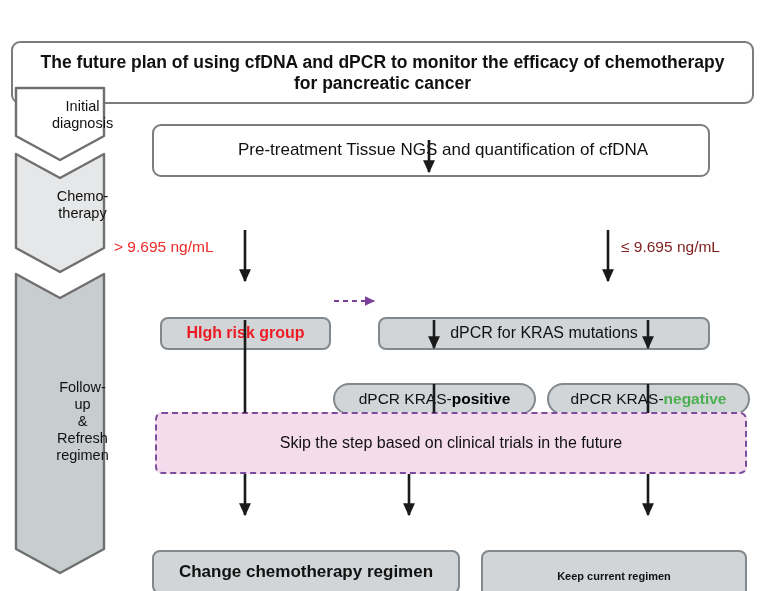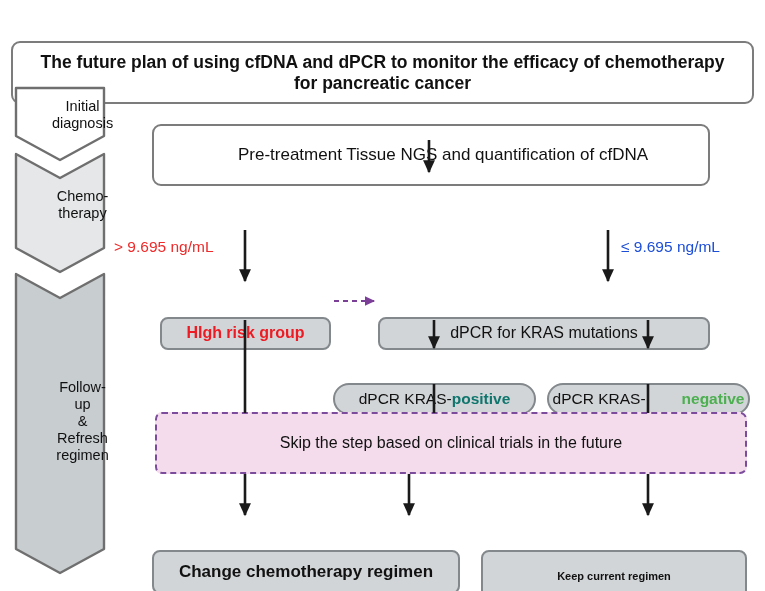--- a/index.html
+++ b/index.html
@@ -60,21 +60,21 @@
     font-size: 17.5px;
     font-weight: bold;
     padding: 0 26px;
   }
 
   
   #pretreatment-box {
     left: 152px;
     top: 92px;
     width: 558px;
-    height: 62px;
+    height: 53px;
     font-size: 17px;
     padding-left: 24px;
   }
 
   #average-box {
     left: 118px;
     top: 175px;
     width: 640px;
     height: 50px;
     font-size: 17px;
@@ -146,38 +146,38 @@
     display: flex;
     align-items: center;
     justify-content: center;
     text-align: center;
     font-size: 16px;
     line-height: 1.28;
     color: #111111;
   }
 
   
-  .pos-word { color: #0f766e; font-weight: bold; }
-  .neg-word { color: #4caf50; font-weight: bold; padding-left: 36px; }
+  .pos-word { color: #000000; font-weight: bold; }
+  .neg-word { color: #4caf50; font-weight: bold; }
 
   
   .thresh-label {
     position: absolute;
     font-size: 15.5px;
     white-space: nowrap;
   }
   #thresh-high {
     left: 114px;
     top: 238px;
     color: #ee2a2a;
   }
   #thresh-low {
     left: 621px;
     top: 238px;
-    color: #1d4ed8;
+    color: #7f1d1d;
   }
 
   
   .chevron {
     position: absolute;
     box-sizing: border-box;
     display: flex;
     align-items: center;
     justify-content: center;
     text-align: center;

